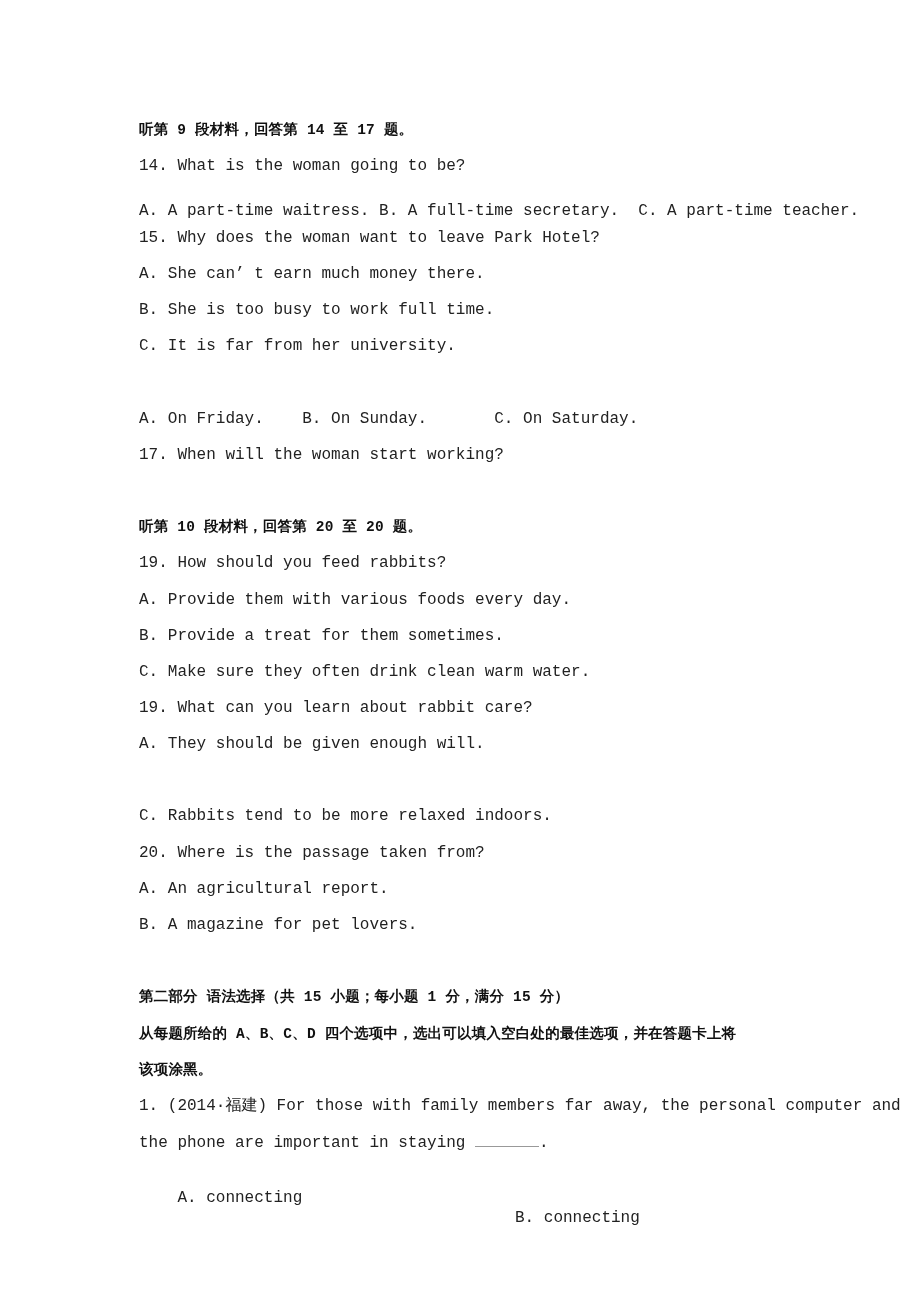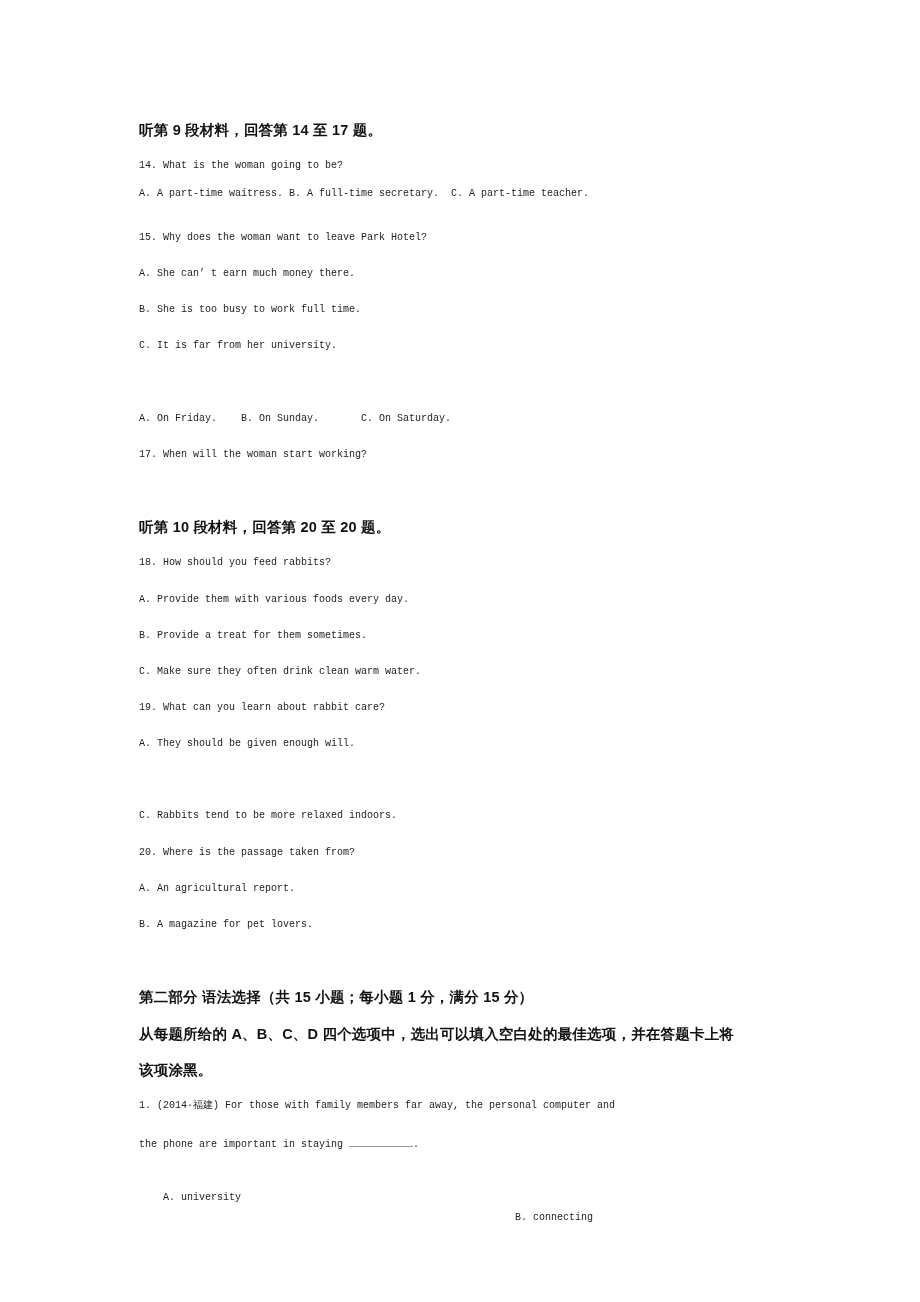--- a/index.html
+++ b/index.html
@@ -4,72 +4,72 @@
   <style>
     html, body { margin: 0; padding: 0; background: #ffffff; }
     body {
       width: 920px; height: 1302px; position: relative; overflow: hidden;
       color: #1a1a1a;
     }
     .page { position: absolute; left: 0; top: 0; width: 920px; height: 1302px; }
     .line {
       position: absolute; left: 139px;
       font-family: "Liberation Mono", "DejaVu Sans Mono", monospace;
-      font-size: 10px; line-height: 20px; white-space: pre;
+      font-size: 16px; line-height: 20px; white-space: pre;
       color: #222;
     }
     .heading {
-      font-family: Liberation Sans, sans-serif;
+      font-family: Liberation Mono, monospace;
       font-weight: bold; font-size: 14.5px; color: #111;
       letter-spacing: 0.2px;
     }
     .blank {
       display: inline-block; width: 64px; border-bottom: 1px solid #999;
       height: 14px; vertical-align: baseline;
     }
     .col-b { position: absolute; left: 515px; }
   </style>
 </head>
 <body>
 
 <div class="page">
 
   <div class="line heading" style="top:120px">听第 9 段材料，回答第 14 至 17 题。</div>
 
   <div class="line" style="top:156px">14. What is the woman going to be?</div>
-  <div class="line" style="top:184px">A. A part-time waitress. B. A full-time secretary.  C. A part-time teacher.</div>
+  <div class="line" style="top:201px">A. A part-time waitress. B. A full-time secretary.  C. A part-time teacher.</div>
 
   <div class="line" style="top:228px">15. Why does the woman want to leave Park Hotel?</div>
   <div class="line" style="top:264px">A. She can’ t earn much money there.</div>
   <div class="line" style="top:300px">B. She is too busy to work full time.</div>
   <div class="line" style="top:336px">C. It is far from her university.</div>
 
   <div class="line" style="top:409px">A. On Friday.    B. On Sunday.       C. On Saturday.</div>
 
   <div class="line" style="top:445px">17. When will the woman start working?</div>
 
   <div class="line heading" style="top:517px">听第 10 段材料，回答第 20 至 20 题。</div>
 
-  <div class="line" style="top:553px">18. How should you feed rabbits?</div>
+  <div class="line" style="top:553px">19. How should you feed rabbits?</div>
   <div class="line" style="top:590px">A. Provide them with various foods every day.</div>
   <div class="line" style="top:662px">C. Make sure they often drink clean warm water.</div>
   <div class="line" style="top:626px">B. Provide a treat for them sometimes.</div>
 
   <div class="line" style="top:698px">19. What can you learn about rabbit care?</div>
   <div class="line" style="top:734px">A. They should be given enough will.</div>
   <div class="line" style="top:806px">C. Rabbits tend to be more relaxed indoors.</div>
 
   <div class="line" style="top:843px">20. Where is the passage taken from?</div>
   <div class="line" style="top:879px">A. An agricultural report.</div>
   <div class="line" style="top:915px">B. A magazine for pet lovers.</div>
 
   <div class="line heading" style="top:987px">第二部分 语法选择（共 15 小题；每小题 1 分，满分 15 分）</div>
   <div class="line heading" style="top:1024px">从每题所给的 A、B、C、D 四个选项中，选出可以填入空白处的最佳选项，并在答题卡上将</div>
   <div class="line heading" style="top:1060px">该项涂黑。</div>
 
   <div class="line" style="top:1096px">1. (2014·福建) For those with family members far away, the personal computer and</div>
   <div class="line" style="top:1132px"><span>the phone are important in staying </span><span class="blank"></span><span>.</span></div>
   <div class="line" style="top:1168px; width:640px;">
-    <span>A. university</span>
+    <span>A. connecting</span>
     <span class="col-b" style="left:376px">B. connecting</span>
   </div>
 
 </div>
 
 </body></html>

